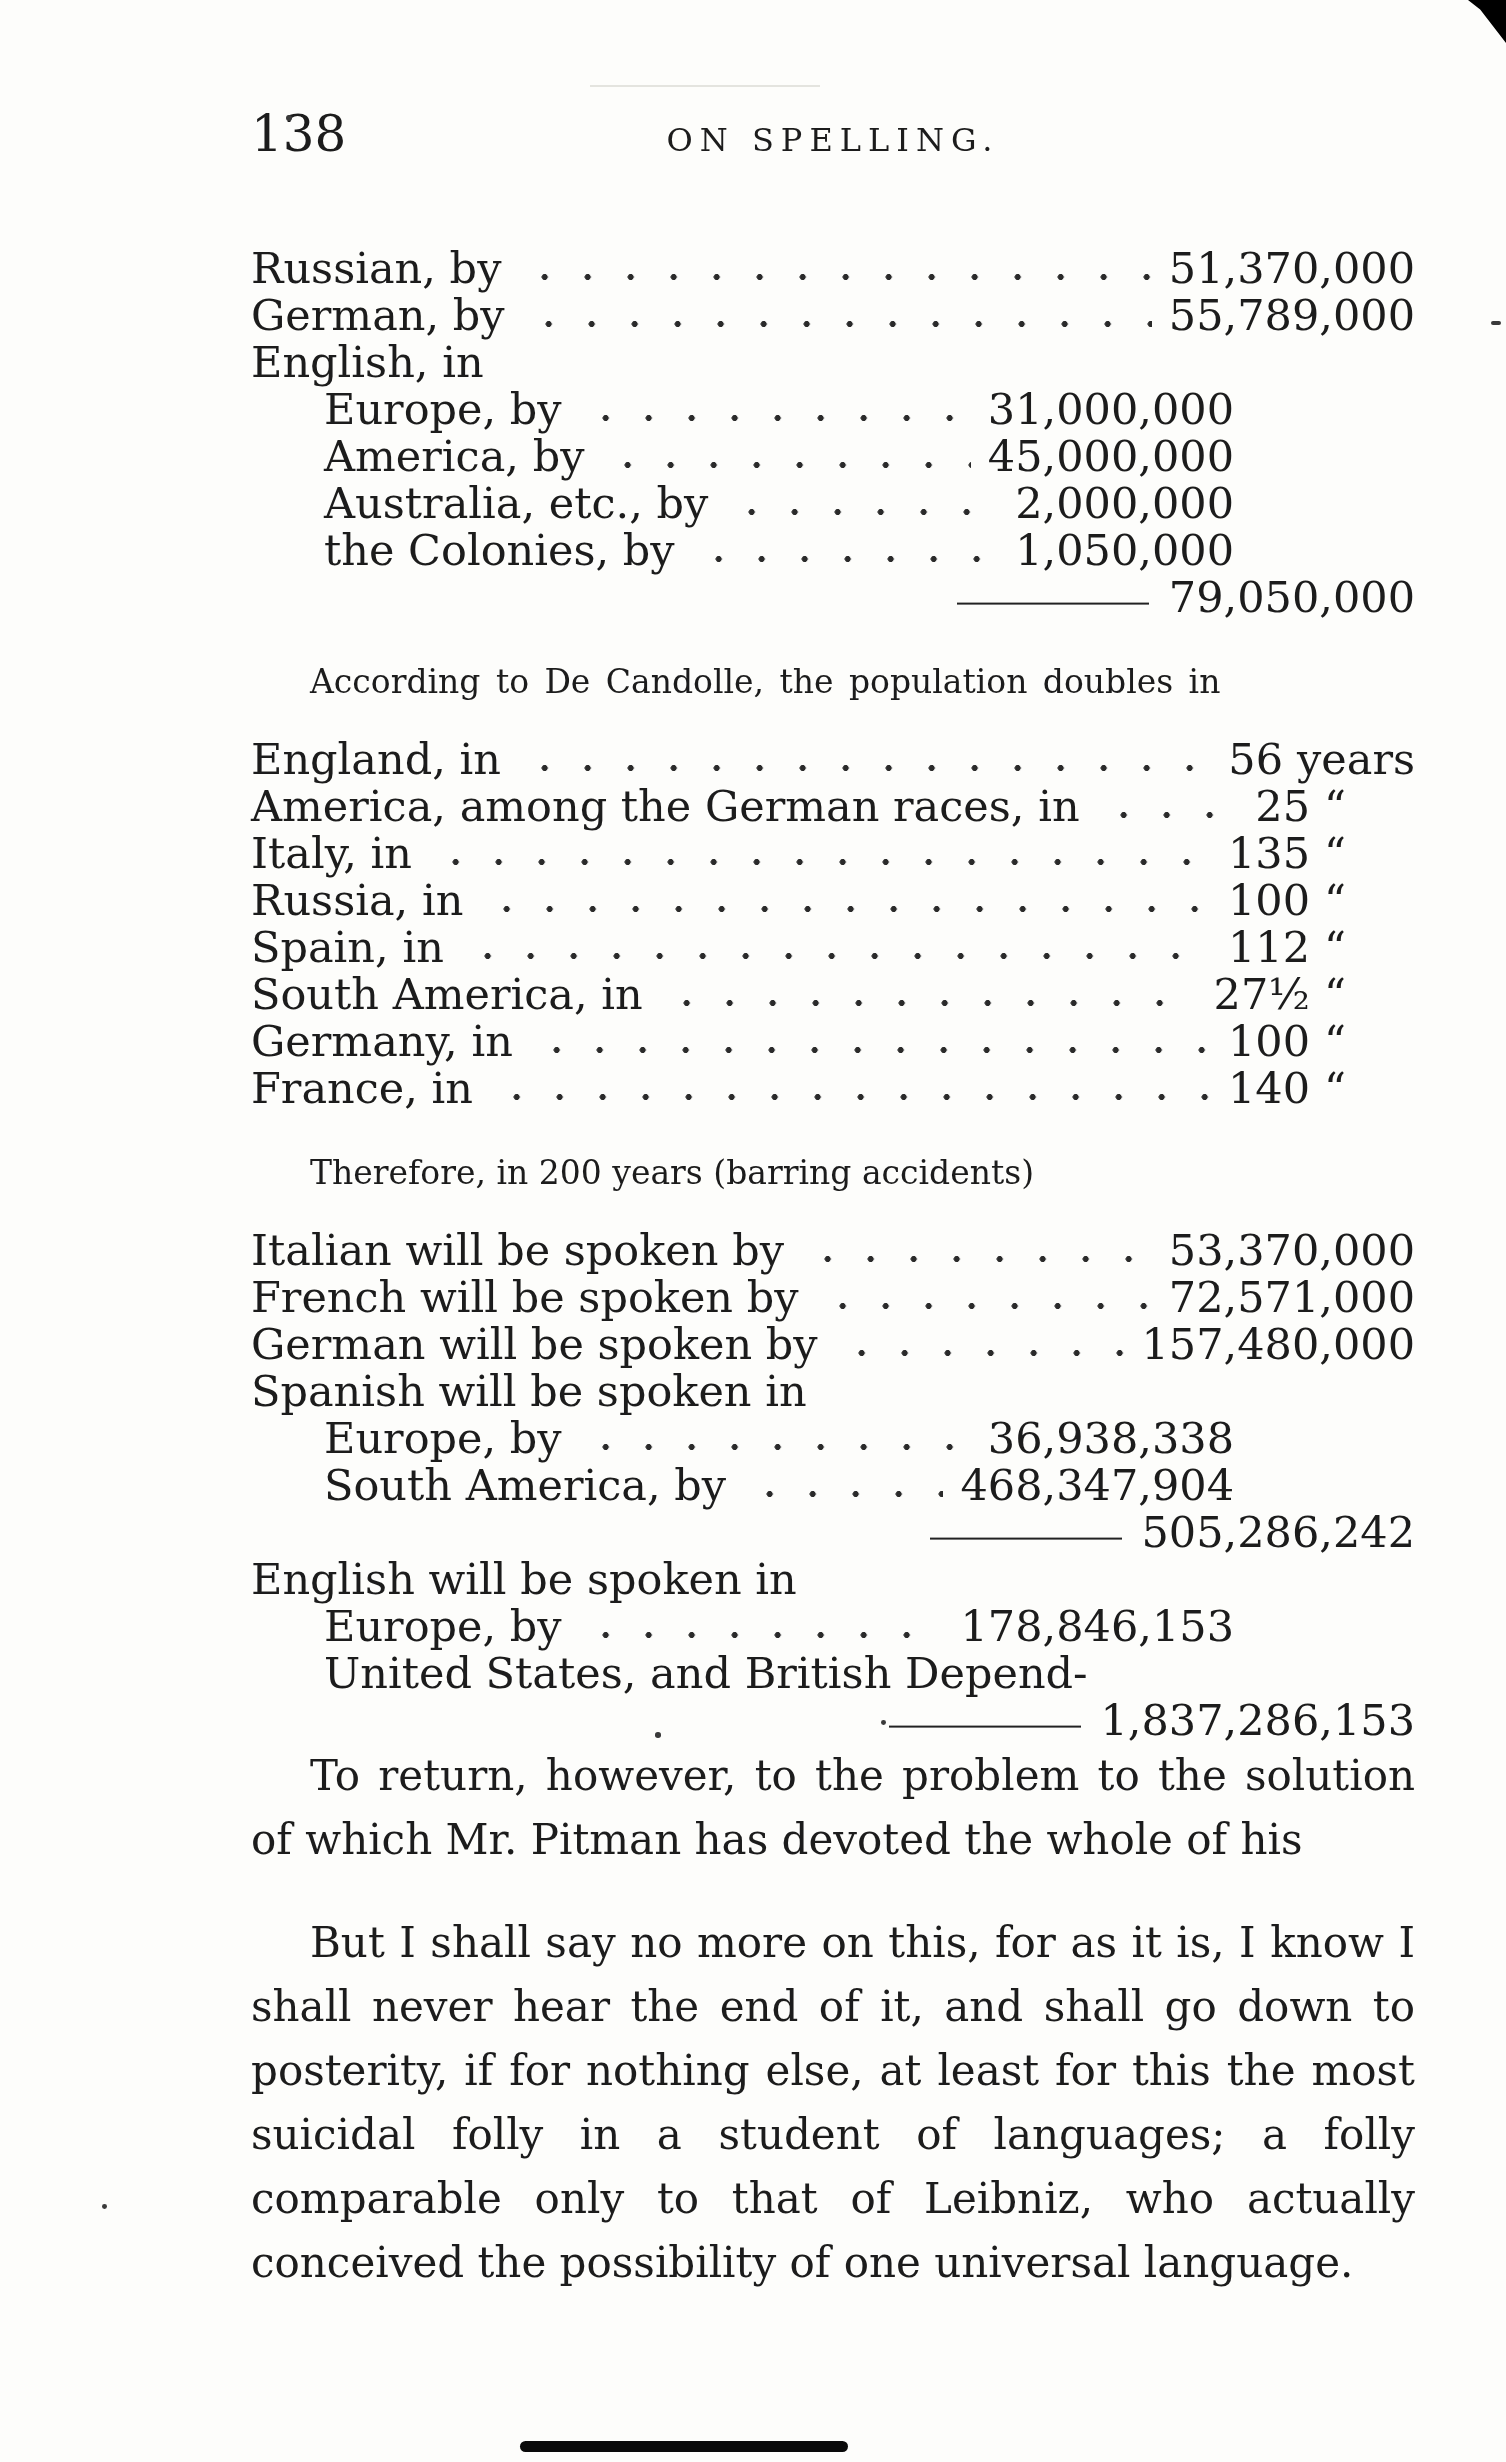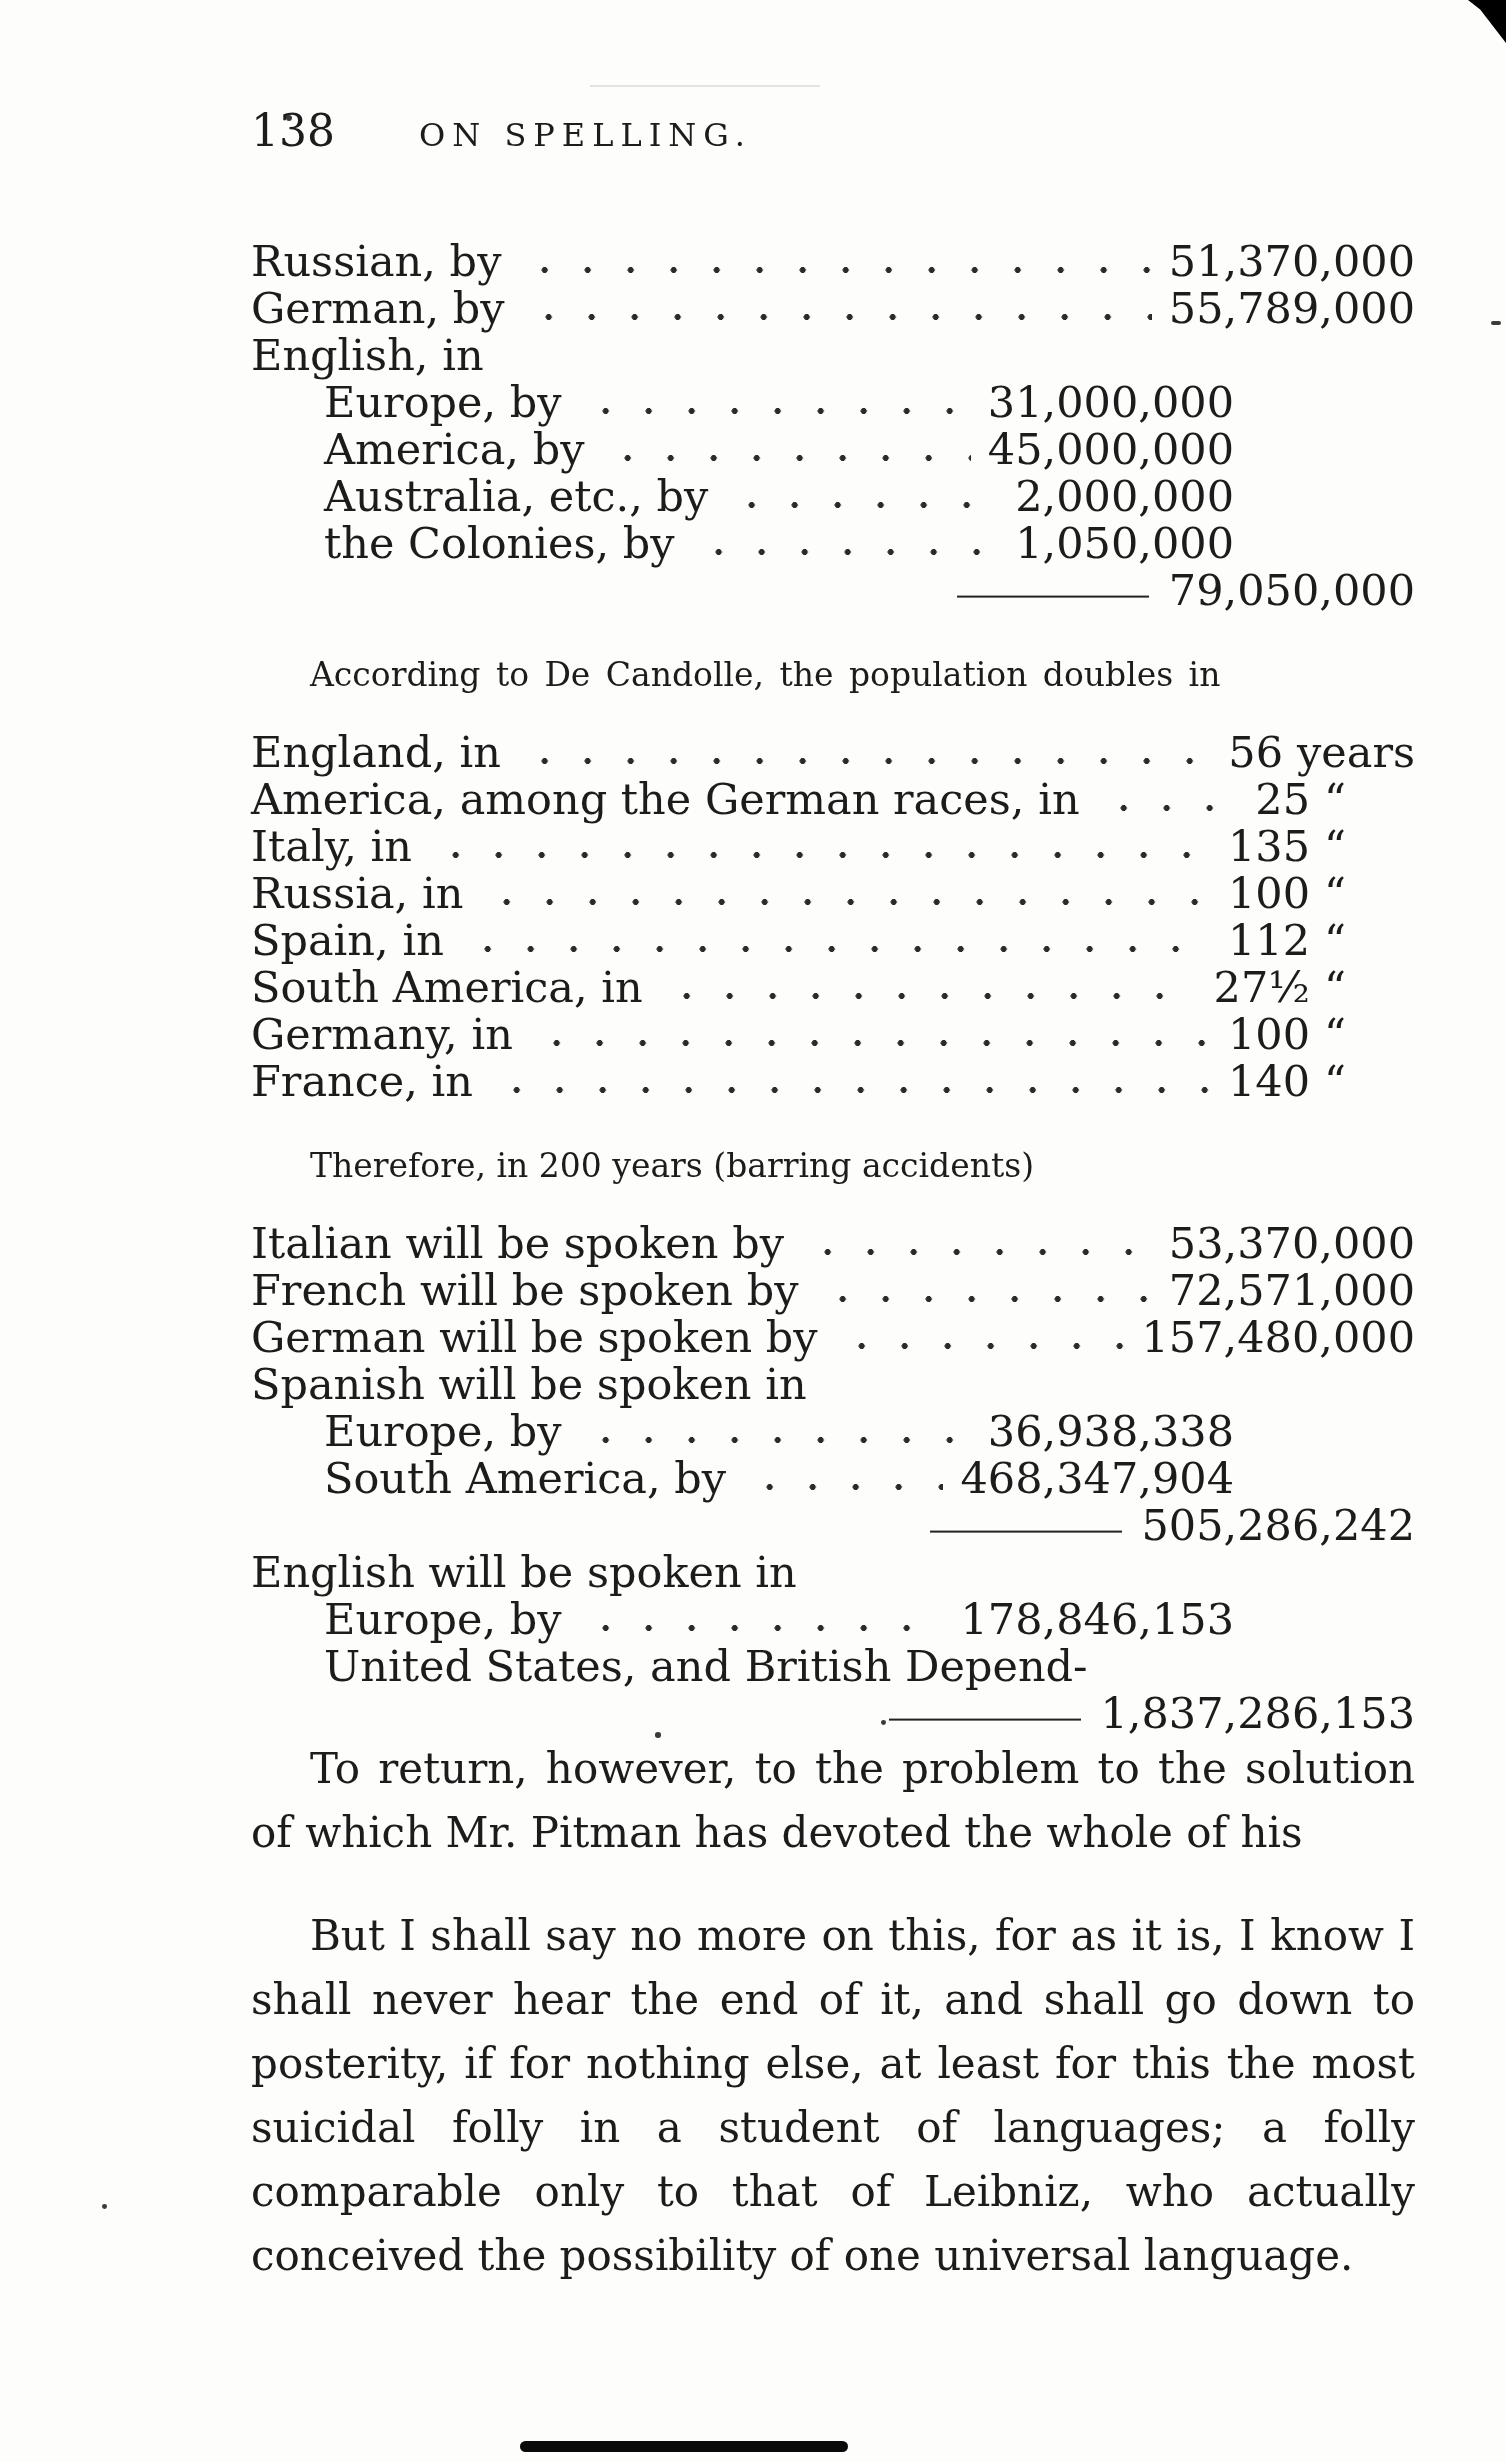--- a/index.html
+++ b/index.html
@@ -12,22 +12,22 @@
     height: 2462px;
     background: #fdfdfb;
     color: #1c1c1c;
     overflow: hidden;
   }
 
   .content { padding: 105px 91px 0 251px; }
 
   
   .pagehead { display: flex; align-items: baseline; margin-bottom: 82px; }
-  .pagenum { font-size: 44px; width: 168px; }
-  .runhead { flex: 1; text-align: left; font-size: 32px; letter-spacing: 7px; }
+  .pagenum { font-size: 50px; width: 168px; }
+  .runhead { flex: 1; text-align: center; font-size: 32px; letter-spacing: 7px; }
   .head-spacer { width: 168px; }
 
   
   .list { width: 100%; }
   .lrow {
     display: flex;
     align-items: baseline;
     font-size: 43px;
     line-height: 47px;
     white-space: nowrap;

